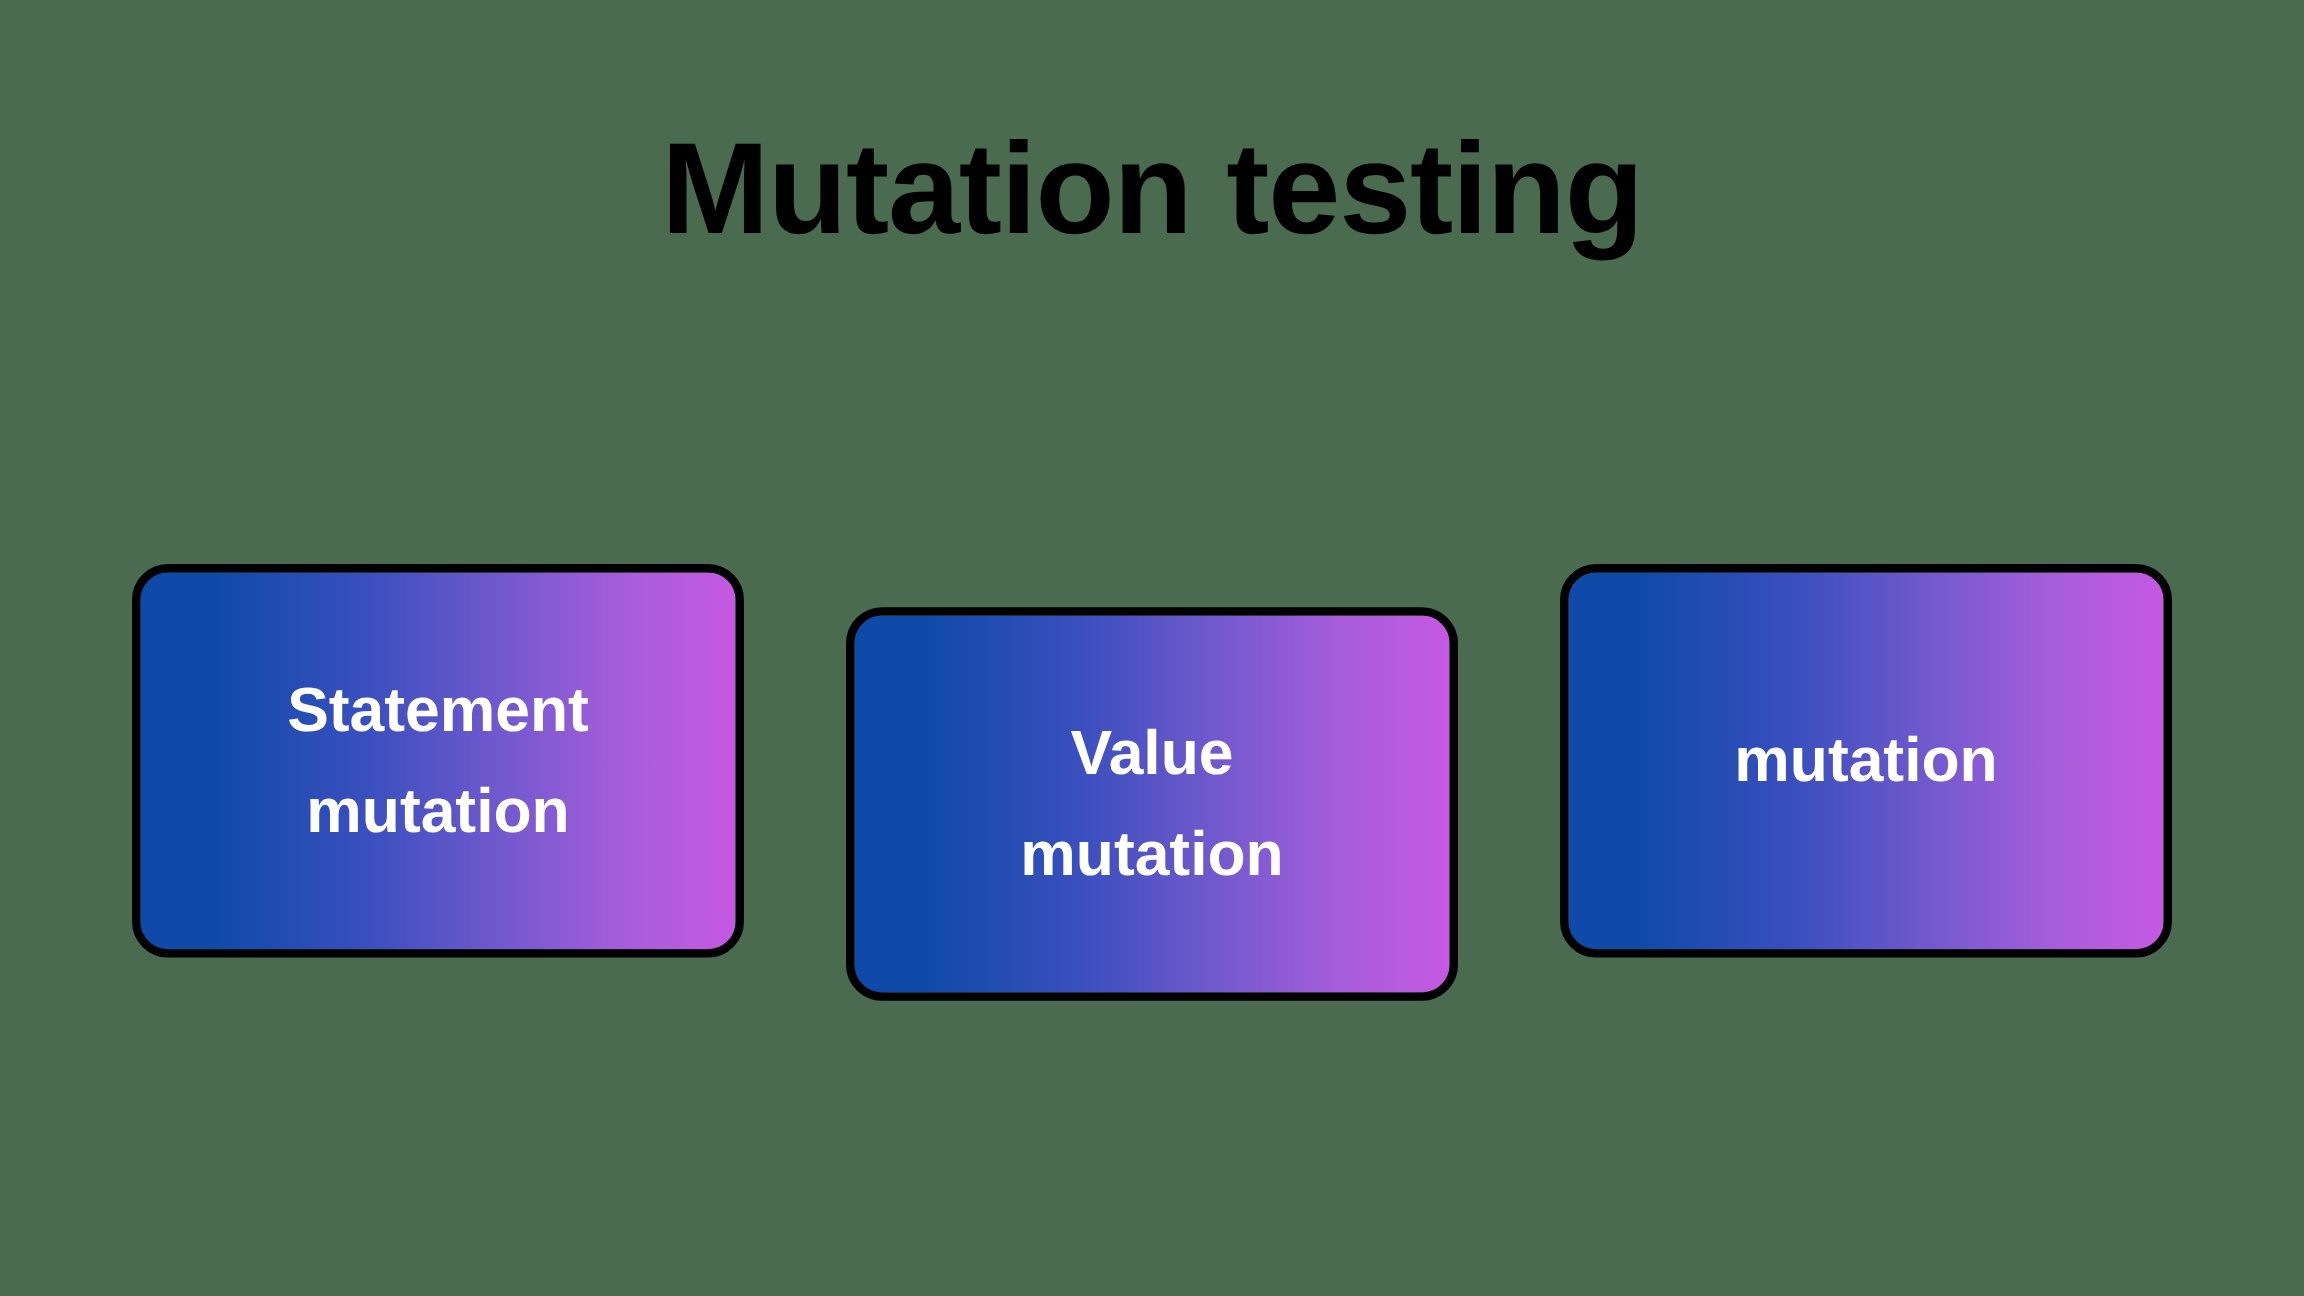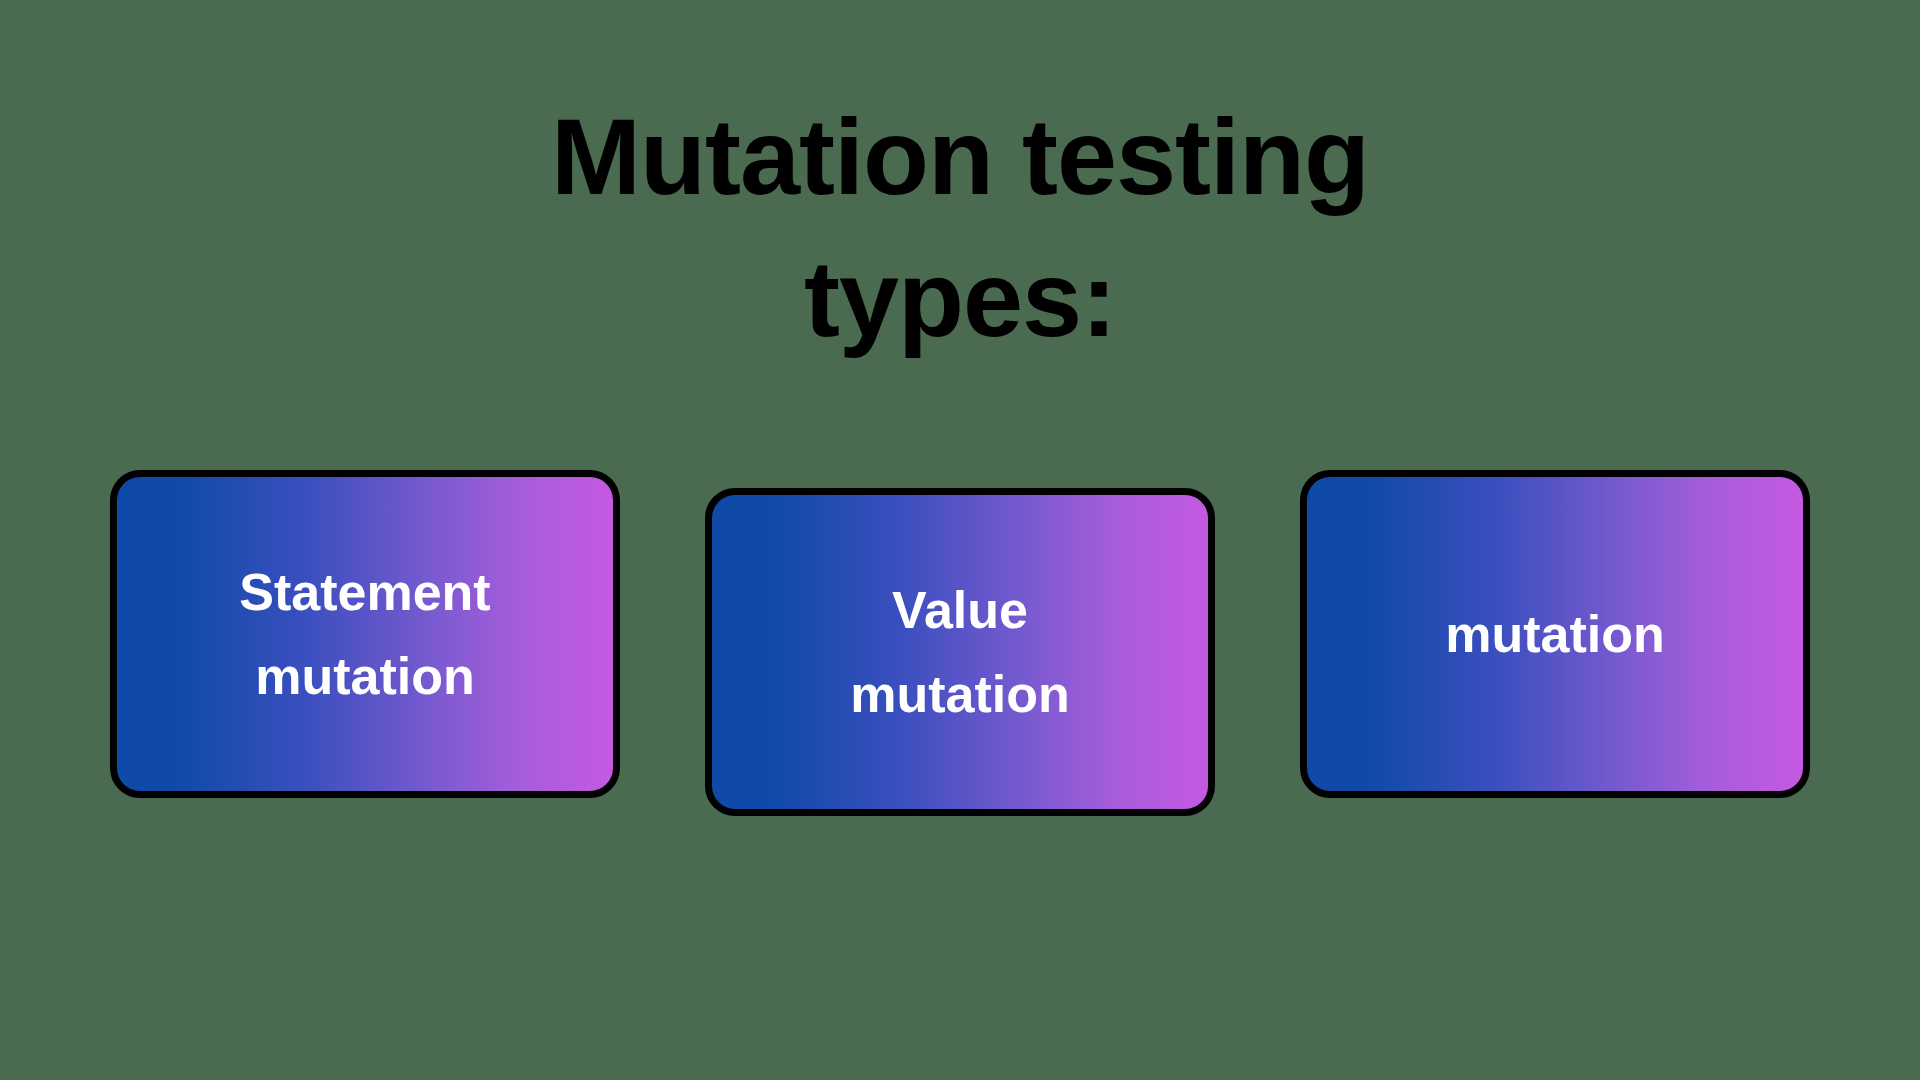--- a/index.html
+++ b/index.html
@@ -43,21 +43,21 @@
 
   
   .cards-row {
     position: absolute;
     left: 110px;
     top: 470px;
     width: 1700px;
     height: 328px;
     display: flex;
     justify-content: space-between;
-    align-items: center;
+    align-items: flex-start;
   }
 
   .card {
     box-sizing: border-box;
     width: 510px;
     height: 328px;
     border: 7px solid #000000;
     border-radius: 30px;
     background-image: linear-gradient(
         to right,
@@ -85,21 +85,20 @@
   }
   .card-label .l2 { display: block; }
 </style>
 </head>
 <body style="background: rgb(74, 107, 80);">
 
 <div id="canvas">
 
   <div class="title-block">
     <span class="title-line">Mutation testing</span>
-    <span class="title-line">types:</span>
   </div>
 
   <div class="cards-row">
 
     <div class="card" style="border-color: rgb(0, 0, 0); background-image: linear-gradient(to right, rgb(15, 74, 168) 0%, rgb(15, 74, 168) 12%, rgb(58, 79, 190) 38%, rgb(122, 90, 208) 64%, rgb(168, 93, 219) 82%, rgb(197, 89, 226) 100%);">
       <div class="card-label" style="color: rgb(255, 255, 255);">
         <span class="l1">Statement</span>
         <span class="l2">mutation</span>
       </div>
     </div>

